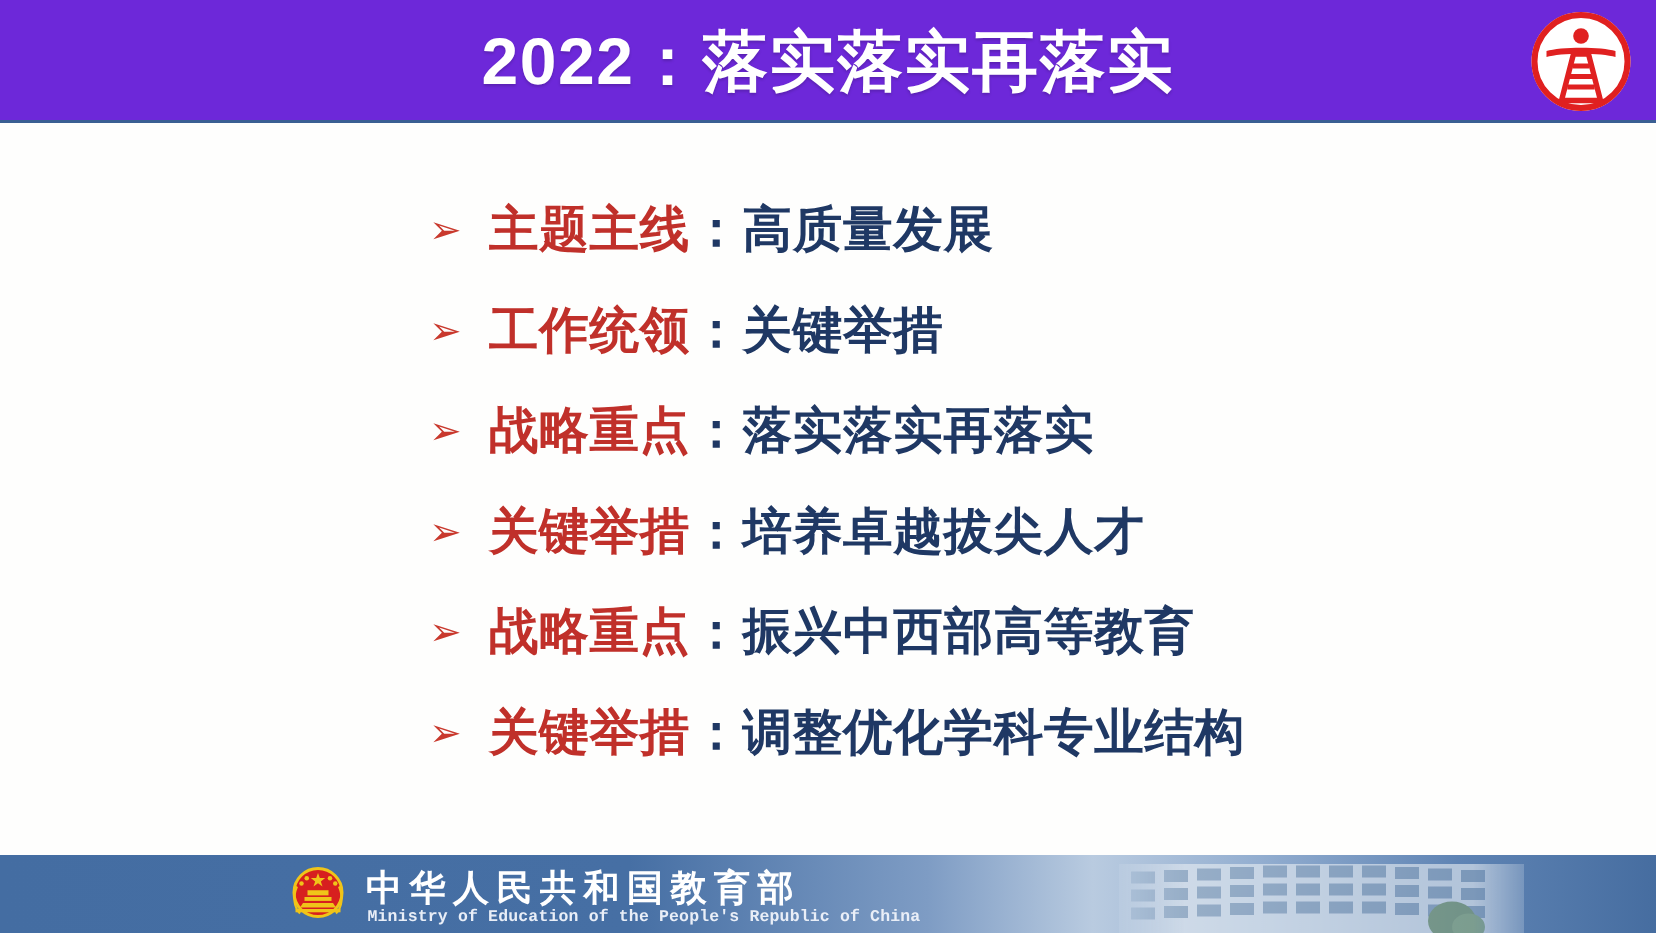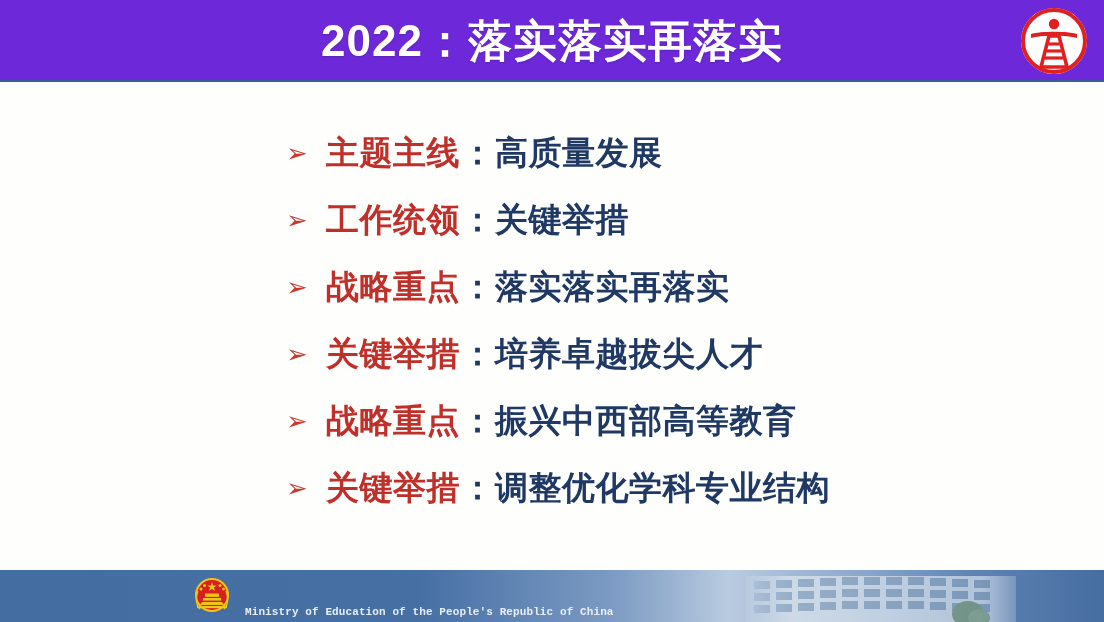--- a/index.html
+++ b/index.html
@@ -298,14 +298,15 @@
       <polygon points="12,28 32,28 34,31 10,31"></polygon>
       <rect x="15" y="19.5" width="14" height="3.4"></rect>
       <rect x="7" y="32" width="30" height="2.2"></rect>
     </g>
     <g stroke="#f0c419" stroke-width="1.4" fill="none">
       <path d="M8 17 C5 24, 6 31, 10 35"></path>
       <path d="M36 17 C39 24, 38 31, 34 35"></path>
     </g>
   </svg>
 
+  <div class="footer-text-cn">中华人民共和国教育部</div>
   <div class="footer-text-en">Ministry of Education of the People's Republic of China</div>
 </div>
 
 </body></html>

